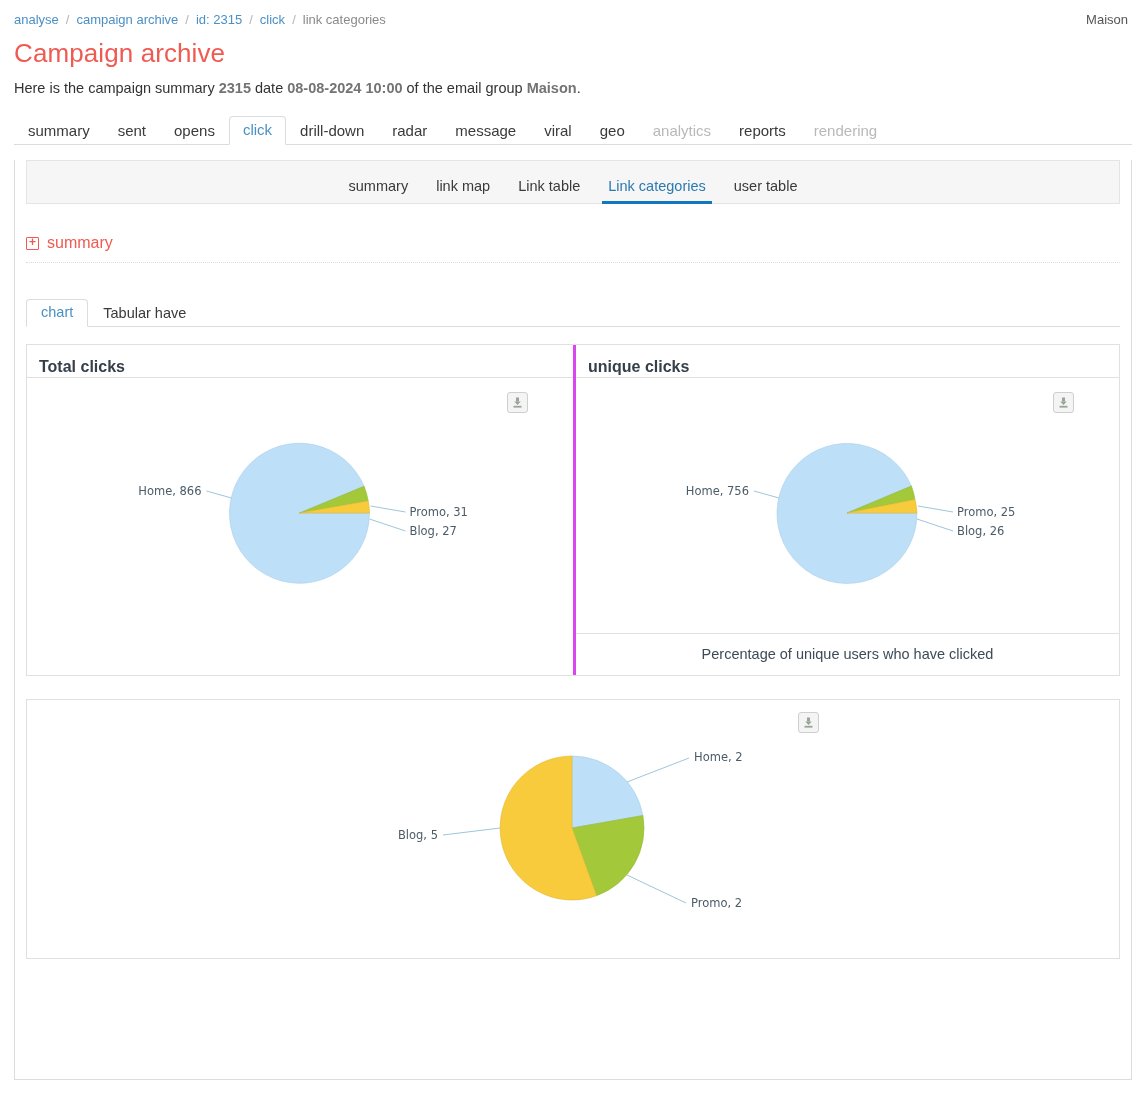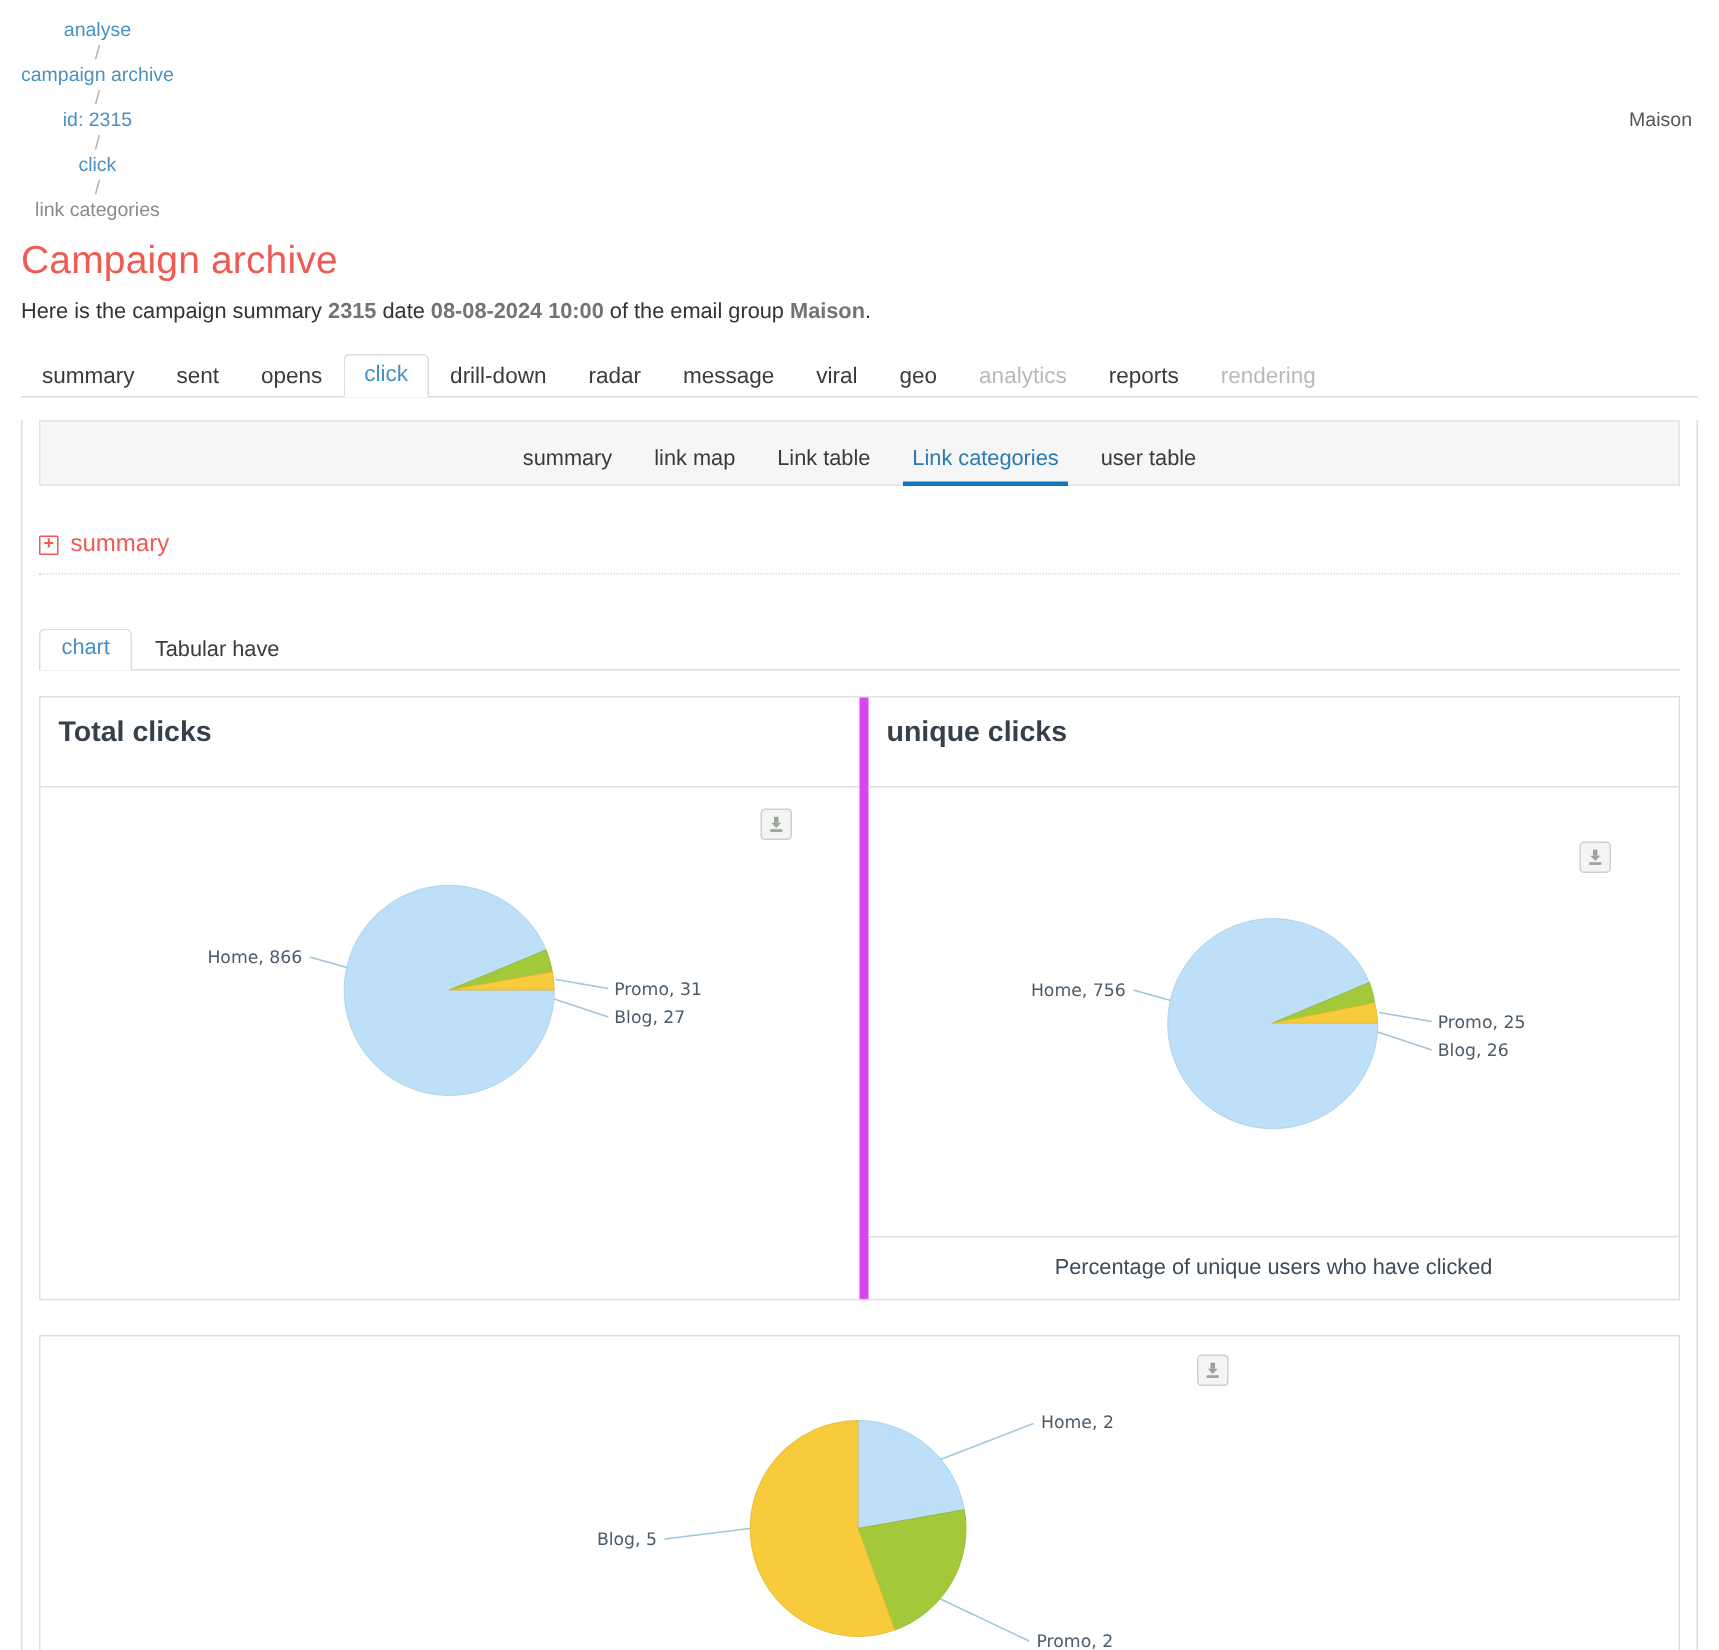--- a/index.html
+++ b/index.html
@@ -12,21 +12,21 @@
     -webkit-font-smoothing: antialiased;
   }
   .page { position: relative; width: 1146px; height: 1100px; overflow: hidden; }
 
   
   .topbar {
     display: flex; align-items: center; justify-content: space-between;
     padding: 12px 14px 0 14px;
     font-size: 13px;
   }
-  .breadcrumb { display: flex; align-items: center; gap: 0; flex-wrap: nowrap; flex-direction: column; }
+  .breadcrumb { display: flex; align-items: center; gap: 0; flex-wrap: nowrap; }
   .crumb { color: #4a90c4; text-decoration: none; white-space: nowrap; }
   .crumb.muted { color: #8a8a8a; }
   .crumb-sep { color: #b5b5b5; margin: 0 7px; }
   .account { color: #555; font-size: 13px; white-space: nowrap; padding-right: 4px; }
 
   
   .page-head { padding: 10px 14px 0 14px; }
   h1.title {
     margin: 0 0 0 0;
     font-size: 26px; font-weight: 400;
@@ -129,24 +129,24 @@
   .ctab.active {
     color: #4a90c4; background: #fff;
     border: 1px solid #dcdcdc; border-bottom: 1px solid #fff;
     border-radius: 4px 4px 0 0;
   }
 
   
   .chart-area { padding: 17px 11px 0 11px; }
   .chart-row { display: flex; border: 1px solid #e0e0e0; background: #fff; }
   .chart-card { flex: 1 1 50%; display: flex; flex-direction: column; }
-  .chart-card + .chart-card { border-left: 6px solid #d946ef; gap: 22px; }
+  .chart-card + .chart-card { border-left: 3px solid #d946ef; }
   .card-head {
-    font-size: 19px; font-weight: bold; color: #36404a;
-    padding: 13px 12px 24px 12px;
+    font-size: 16px; font-weight: bold; color: #36404a;
+    padding: 13px 12px 1px 12px;
     border-bottom: 1px solid #e0e0e0;
   }
   .card-body { position: relative; height: 255px; }
   .card-foot {
     border-top: 1px solid #e0e0e0;
     text-align: center; font-size: 14.5px; color: #3d4b57;
     padding: 12px 10px 13px 10px;
   }
   .dl-btn {
     position: absolute; top: 14px; right: 0px;

